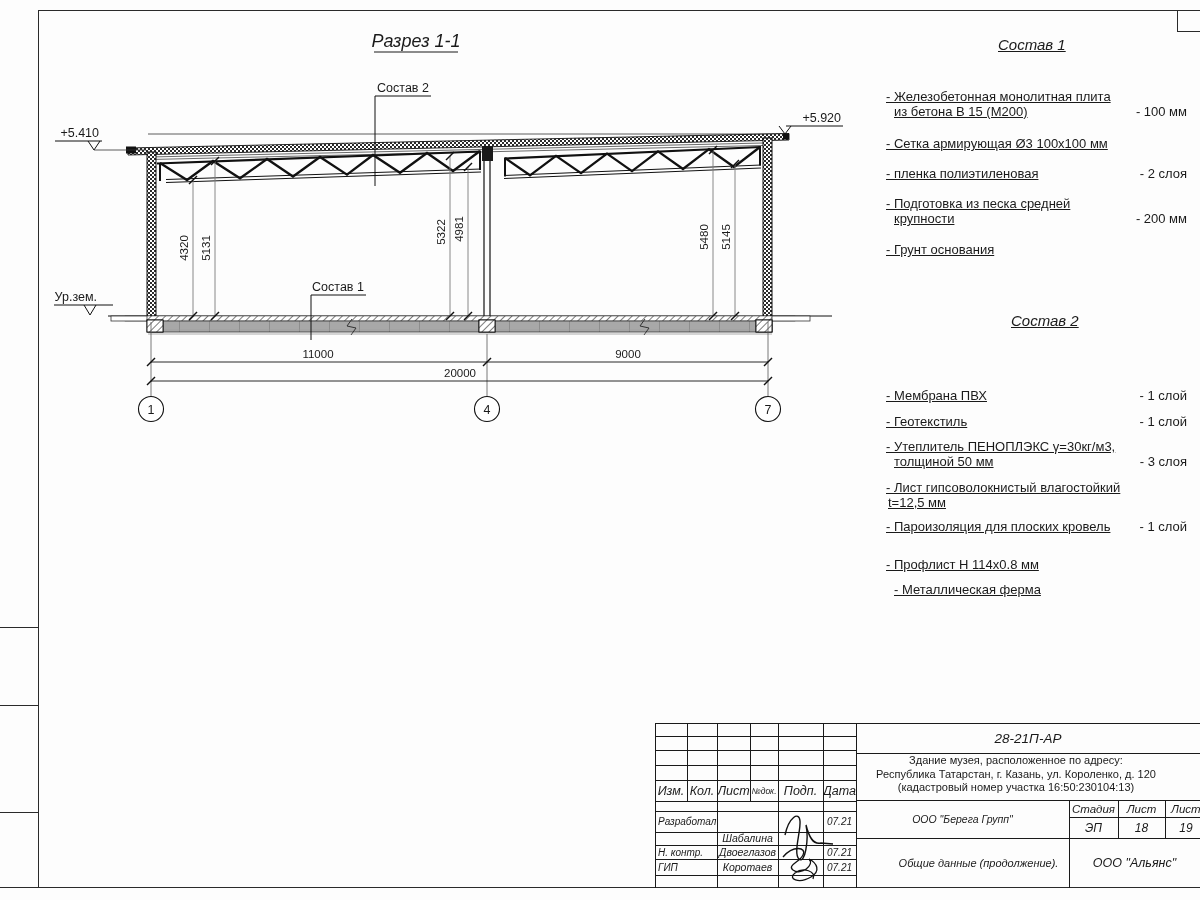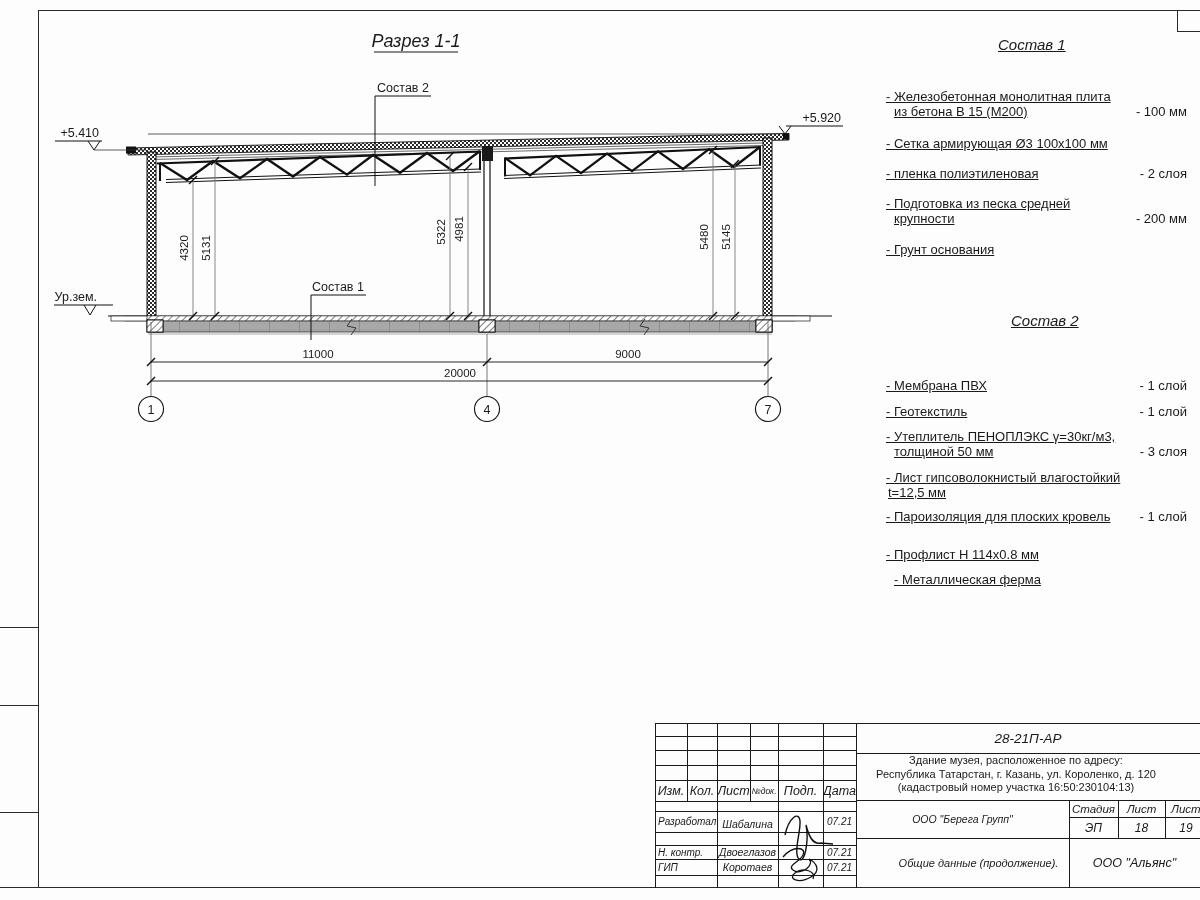--- a/index.html
+++ b/index.html
@@ -219,21 +219,21 @@
     <span>- Подготовка из песка средней</span>
     <span class="l2">крупности</span>
     <span class="qty q2">- 200 мм</span>
   </div>
   <div class="spec-item" style="top:153px;">
     <span>- Грунт основания</span>
   </div>
 </div>
 
 <div class="spec-head" style="left:1011px;top:312px;">Состав 2</div>
-<div class="spec-items" style="left:886px;top:378px;height:220px;">
+<div class="spec-items" style="left:886px;top:388px;height:220px;">
   <div class="spec-item" style="top:0;">
     <span>- Мембрана ПВХ</span>
     <span class="qty">- 1 слой</span>
   </div>
   <div class="spec-item" style="top:26px;">
     <span>- Геотекстиль</span>
     <span class="qty">- 1 слой</span>
   </div>
   <div class="spec-item" style="top:51px;">
     <span>- Утеплитель ПЕНОПЛЭКС γ=30кг/м3,</span>
@@ -286,21 +286,21 @@
   <div class="vl" style="left:510px;top:77px;width:1px;height:38px;"></div>
 
   <div class="tb-cell" style="left:0;top:57px;width:32px;height:21px;font-size:12.5px;">Изм.</div>
   <div class="tb-cell" style="left:32px;top:57px;width:30px;height:21px;font-size:12.5px;">Кол.</div>
   <div class="tb-cell" style="left:62px;top:57px;width:33px;height:21px;font-size:12.5px;">Лист</div>
   <div class="tb-cell" style="left:95px;top:57px;width:28px;height:21px;font-size:8.5px;">№док.</div>
   <div class="tb-cell" style="left:123px;top:57px;width:45px;height:21px;font-size:12.5px;">Подп.</div>
   <div class="tb-cell" style="left:168px;top:57px;width:33px;height:21px;font-size:12.5px;">Дата</div>
 
   <div class="tb-cell tb-left" style="left:3px;top:88px;width:60px;height:21px;font-size:10px;">Разработал</div>
-  <div class="tb-cell" style="left:62px;top:90px;width:61px;height:21px;font-size:10.5px;">Шабалина</div>
+  <div class="tb-cell" style="left:62px;top:104px;width:61px;height:21px;font-size:10.5px;">Шабалина</div>
   <div class="tb-cell" style="left:168px;top:88px;width:33px;height:21px;font-size:10px;">07.21</div>
 
   <div class="tb-cell tb-left" style="left:3px;top:122px;width:60px;height:14px;font-size:10px;">Н. контр.</div>
   <div class="tb-cell" style="left:62px;top:122px;width:61px;height:14px;font-size:10.5px;">Двоеглазов</div>
   <div class="tb-cell" style="left:168px;top:122px;width:33px;height:14px;font-size:10px;">07.21</div>
 
   <div class="tb-cell tb-left" style="left:3px;top:136px;width:60px;height:16px;font-size:10px;">ГИП</div>
   <div class="tb-cell" style="left:62px;top:136px;width:61px;height:16px;font-size:10.5px;">Коротаев</div>
   <div class="tb-cell" style="left:168px;top:136px;width:33px;height:16px;font-size:10px;">07.21</div>
 

